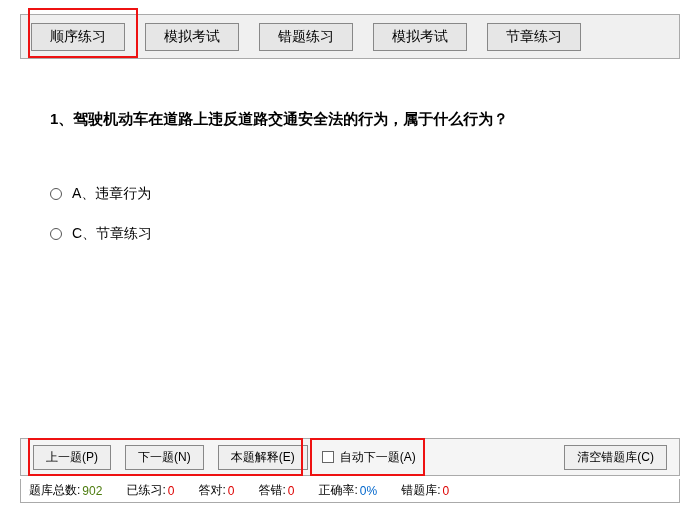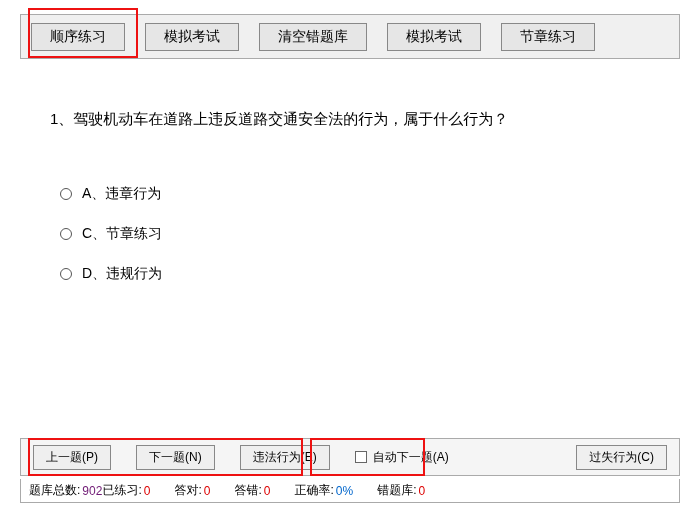--- a/index.html
+++ b/index.html
@@ -44,25 +44,25 @@
     position: absolute;
     border: 2px solid #e11;
     pointer-events: none;
   }
   
   .question {
     position: absolute;
     left: 50px;
     top: 110px;
     font-size: 15px;
-    font-weight: normal;
+    font-weight: bold;
   }
   .options {
     position: absolute;
-    left: 60px;
+    left: 50px;
     top: 185px;
     font-size: 14px;
   }
   .opt {
     display: flex;
     align-items: center;
     margin-bottom: 22px;
     cursor: pointer;
   }
   .radio-circle {
@@ -78,21 +78,21 @@
     position: absolute;
     left: 20px;
     right: 20px;
     top: 438px;
     height: 38px;
     background: #f5f5f5;
     border: 1px solid #aaa;
     display: flex;
     align-items: center;
     padding: 0 12px;
-    gap: 25px;
+    gap: 14px;
   }
   .small-btn {
     border: 1px solid #888;
     background: #efefef;
     padding: 3px 12px;
     font-size: 12px;
     cursor: pointer;
     white-space: nowrap;
   }
   .auto-next {
@@ -120,65 +120,61 @@
     border: 1px solid #aaa;
     border-top: none;
     display: flex;
     align-items: center;
     font-size: 12px;
     padding: 0 8px;
   }
   .stat-label { margin-right: 2px; }
   .stat-val-red { color: #d00; margin-right: 24px; }
   .stat-val-blue { color: #06c; margin-right: 24px; }
-  .stat-val-black { color: #701a75; }
+  .stat-val-black { color: #4d7c0f; margin-right: 24px; }
 </style>
 </head>
 <body>
 
 <div class="wrap">
 
   <div class="tab-bar">
     <div class="tab-btn">顺序练习</div>
     <div class="tab-btn">模拟考试</div>
-    <div class="tab-btn">清空错题库</div>
+    <div class="tab-btn">错题练习</div>
     <div class="tab-btn">模拟考试</div>
     <div class="tab-btn">节章练习</div>
     <div class="tab-spacer"></div>
   </div>
 
   <div class="hl-red-box" style="left:28px; top:8px; width:110px; height:50px;"></div>
 
   <div class="question">1、驾驶机动车在道路上违反道路交通安全法的行为，属于什么行为？</div>
 
   <div class="options">
     <div class="opt">
       <span class="radio-circle"></span>
       <span>A、违章行为</span>
     </div>
     <div class="opt">
       <span class="radio-circle"></span>
       <span>C、节章练习</span>
     </div>
-    <div class="opt">
-      <span class="radio-circle"></span>
-      <span>D、违规行为</span>
-    </div>
   </div>
 
   <div class="bottom-bar">
     <div class="small-btn">上一题(P)</div>
     <div class="small-btn">下一题(N)</div>
-    <div class="small-btn">违法行为(E)</div>
+    <div class="small-btn">本题解释(E)</div>
     <div class="auto-next">
       <span class="chk"></span>
       <span>自动下一题(A)</span>
     </div>
     <div class="bottom-spacer"></div>
-    <div class="small-btn">过失行为(C)</div>
+    <div class="small-btn">清空错题库(C)</div>
   </div>
 
   <div class="hl-red-box" style="left:28px; top:438px; width:275px; height:38px;"></div>
 
   <div class="hl-red-box" style="left:310px; top:438px; width:115px; height:38px;"></div>
 
   <div class="stats-bar">
     <span class="stat-label">题库总数:</span>
     <span class="stat-val-black">902</span>
 

